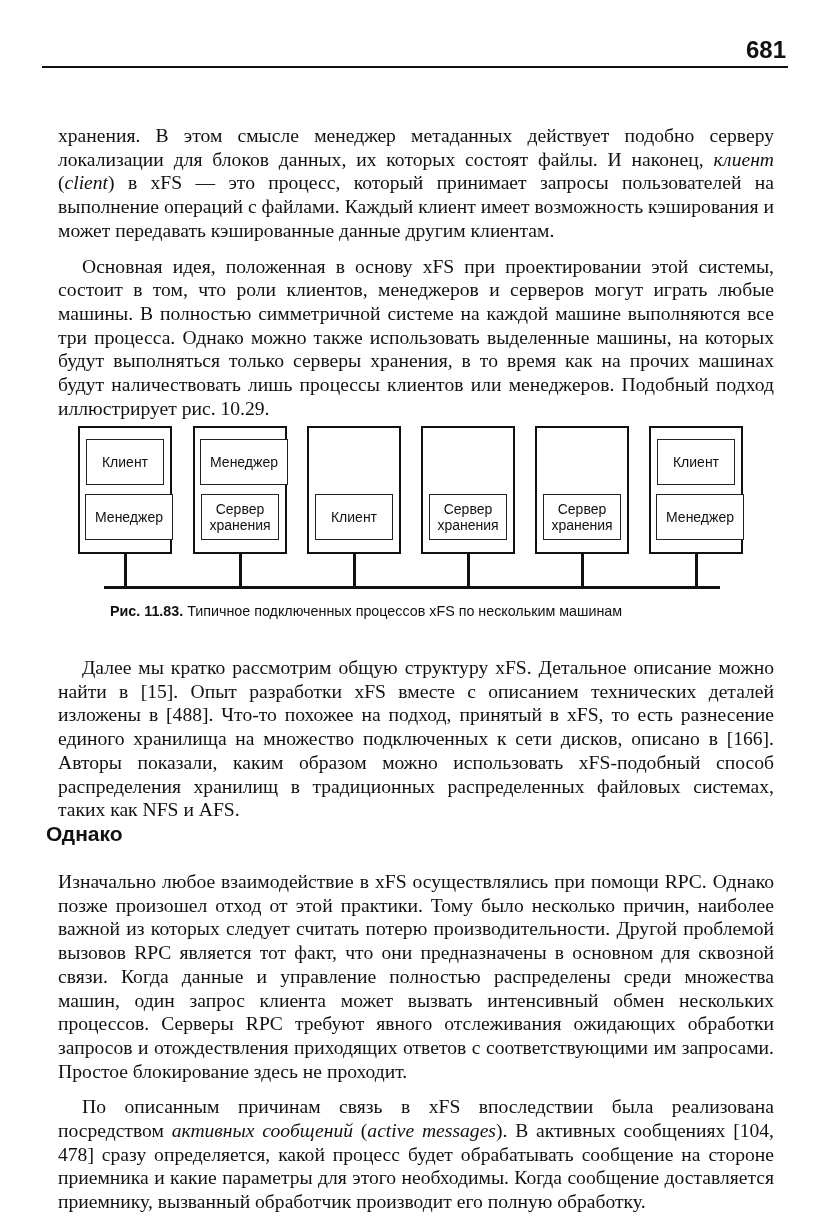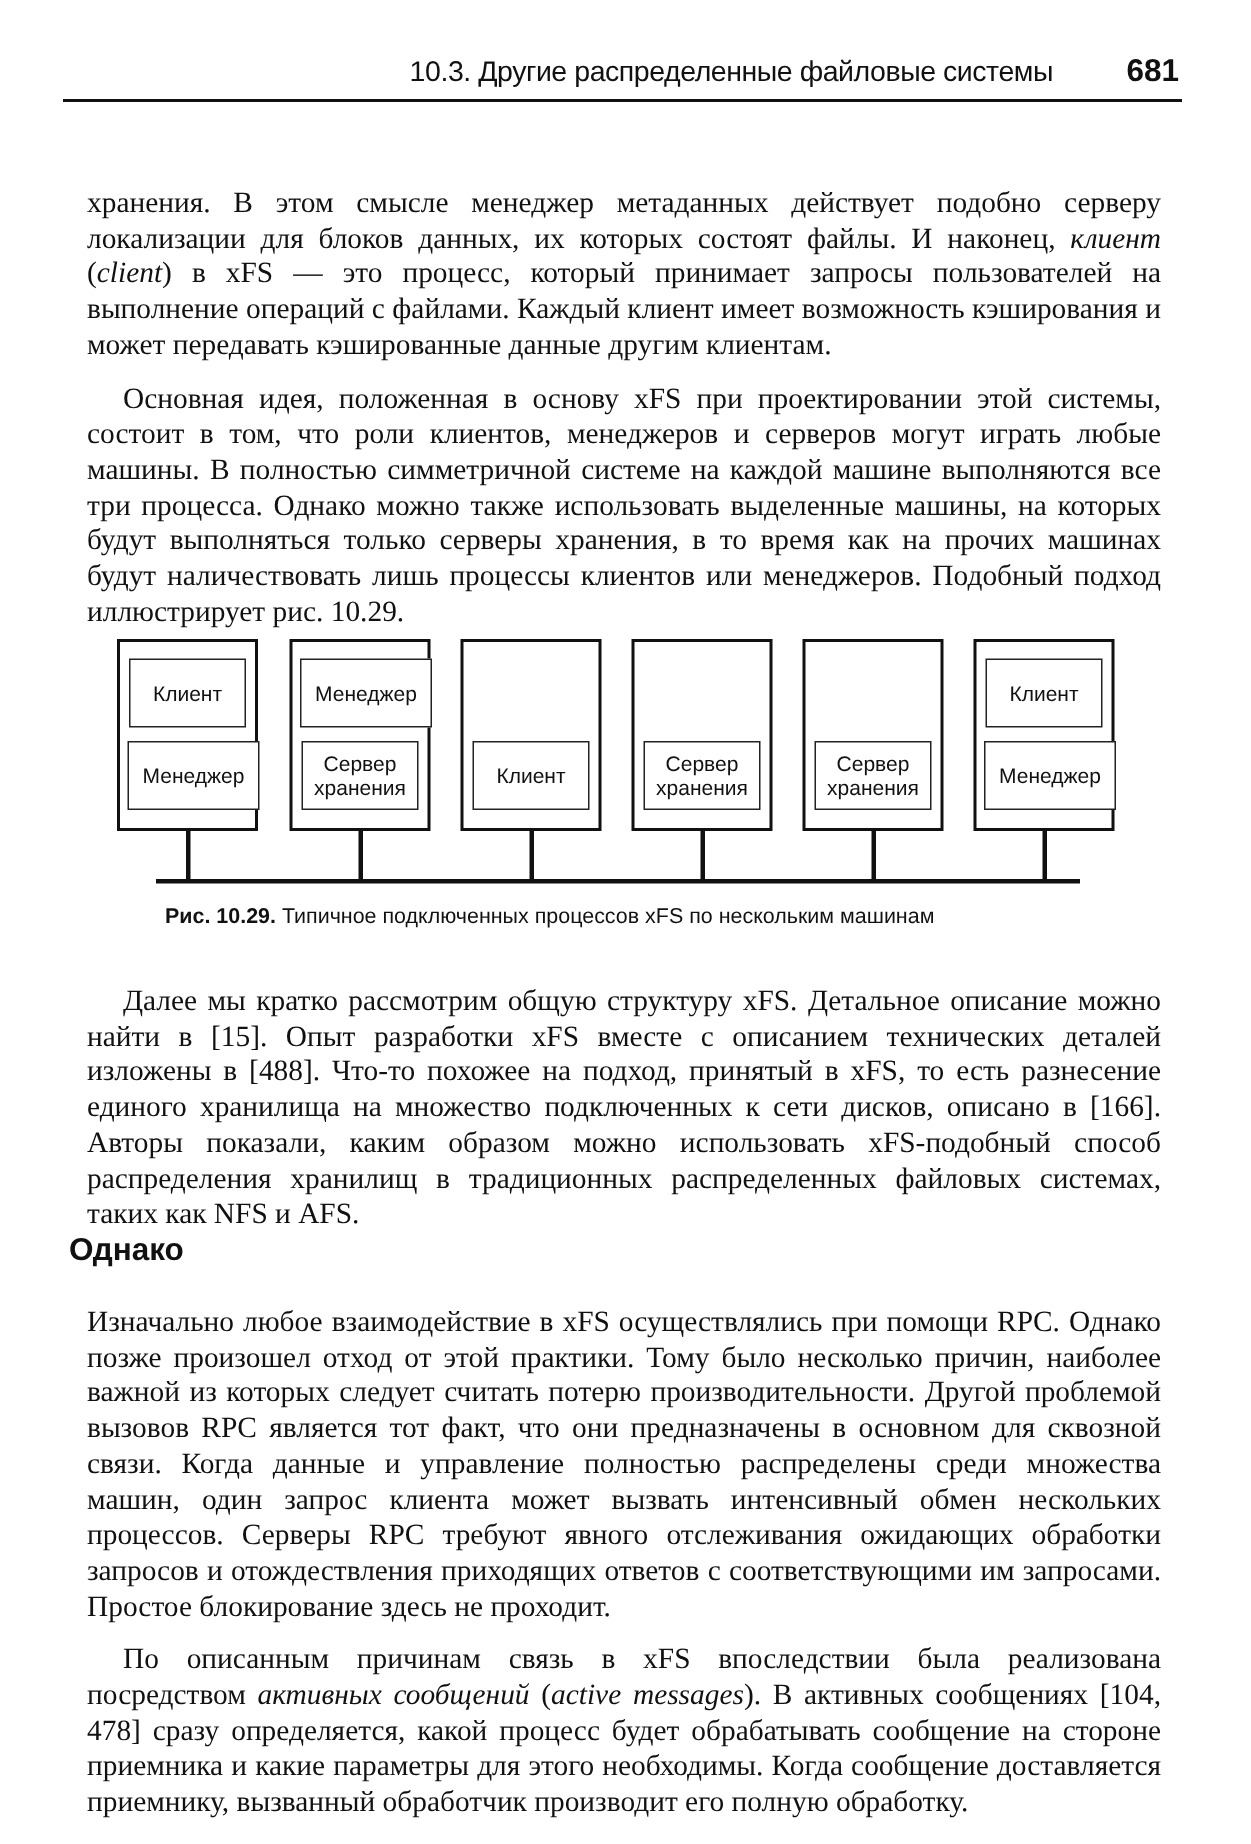--- a/index.html
+++ b/index.html
@@ -1,40 +1,39 @@
 <!DOCTYPE html>
 <html><head>
 <meta charset="utf-8">
 <style>
   html, body { margin:0; padding:0; background:#ffffff; }
   body { width:834px; height:1229px; position:relative; overflow:hidden; color:#111; }
   .header { position:absolute; left:42px; top:36px; width:746px; height:30px; border-bottom:2px solid #111; }
   .header-title { position:absolute; right:86px; top:2px; font-family:"Liberation Sans", sans-serif; font-size:19px; letter-spacing:-0.3px; }
-  .page-num { position:absolute; right:2px; top:0px; font-family:"Liberation Sans", sans-serif; font-weight:bold; font-size:21px; }
+  .page-num { position:absolute; right:2px; top:0px; font-family:"Liberation Sans", sans-serif; font-weight:bold; font-size:24px; }
   .text { position:absolute; left:46px; width:740px; font-family:"Liberation Serif", serif; font-size:19.6px; line-height:23.7px; text-align:justify; }
   .text p { margin:12px; }
   .text p.indent { text-indent:24px; }
   .heading { position:absolute; left:46px; top:822px; font-family:"Liberation Sans", sans-serif; font-weight:bold; font-size:21px; }
   .figure { position:absolute; left:70px; top:420px; width:700px; height:180px; }
   .machine { position:absolute; top:6px; width:94px; height:128px; border:2px solid #111; box-sizing:border-box; }
   .proc { position:absolute; left:6px; width:78px; border:1.5px solid #222; box-sizing:border-box; display:flex; align-items:center; justify-content:center; text-align:center; font-family:"Liberation Sans", sans-serif; font-size:14px; line-height:16px; background:#fff; }
   .proc.top { top:11px; height:46px; }
   .proc.bottom { top:66px; height:46px; }
   .proc.wide { left:5px; width:88px; }
   .stem { position:absolute; top:134px; width:3px; height:34px; background:#111; }
   .bus { position:absolute; left:34px; top:166px; width:616px; height:3px; background:#111; }
   .caption { position:absolute; left:110px; top:603px; font-family:"Liberation Sans", sans-serif; font-size:14.3px; }
   .caption b { font-weight:bold; }
   em { font-style:italic; }
 </style>
 </head>
 <body>
 
 <div class="header">
-  <span class="header-title">10.3. Другие распределенные файловые системы</span>
   <span class="page-num">681</span>
 </div>
 
 <div class="text" id="block-top" style="top:112px;">
     <p><span>хранения. В этом смысле менеджер метаданных действует подобно серверу локализации для блоков данных, их которых состоят файлы. И наконец, </span><em>клиент</em><span> (</span><em>client</em><span>) в xFS — это процесс, который принимает запросы пользователей на выполнение операций с файлами. Каждый клиент имеет возможность кэширования и может передавать кэшированные данные другим клиентам.</span></p>
     <p class="indent"><span>Основная идея, положенная в основу xFS при проектировании этой системы, состоит в том, что роли клиентов, менеджеров и серверов могут играть любые машины. В полностью симметричной системе на каждой машине выполняются все три процесса. Однако можно также использовать выделенные машины, на которых будут выполняться только серверы хранения, в то время как на прочих машинах будут наличествовать лишь процессы клиентов или менеджеров. Подобный подход иллюстрирует рис. 10.29.</span></p>
   </div>
 
 <div class="figure">
   <div id="machines">
@@ -61,21 +60,21 @@
       </div>
       <div class="stem" style="left: 511px;"></div>
       <div class="machine" style="left: 579px;">
         <div class="proc top">Клиент</div>
         <div class="proc bottom wide">Менеджер</div>
       </div>
       <div class="stem" style="left: 625px;"></div>
     </div>
   <div class="bus"></div>
 </div>
-<div class="caption"><b>Рис. 10.29.</b><span> Типичное подключенных процессов xFS по нескольким машинам</span></div>
+<div class="caption"><b>Рис. 11.83.</b><span> Типичное подключенных процессов xFS по нескольким машинам</span></div>
 
 <div class="text" id="block-mid" style="top:644px;">
     <p class="indent"><span>Далее мы кратко рассмотрим общую структуру xFS. Детальное описание можно найти в [15]. Опыт разработки xFS вместе с описанием технических деталей изложены в [488]. Что-то похожее на подход, принятый в xFS, то есть разнесение единого хранилища на множество подключенных к сети дисков, описано в [166]. Авторы показали, каким образом можно использовать xFS-подобный способ распределения хранилищ в традиционных распределенных файловых системах, таких как NFS и AFS.</span></p>
   </div>
 
 <div class="heading">Однако</div>
 
 <div class="text" id="block-bottom" style="top:858px;">
     <p><span>Изначально любое взаимодействие в xFS осуществлялись при помощи RPC. Однако позже произошел отход от этой практики. Тому было несколько причин, наиболее важной из которых следует считать потерю производительности. Другой проблемой вызовов RPC является тот факт, что они предназначены в основном для сквозной связи. Когда данные и управление полностью распределены среди множества машин, один запрос клиента может вызвать интенсивный обмен нескольких процессов. Серверы RPC требуют явного отслеживания ожидающих обработки запросов и отождествления приходящих ответов с соответствующими им запросами. Простое блокирование здесь не проходит.</span></p>
     <p class="indent"><span>По описанным причинам связь в xFS впоследствии была реализована посредством </span><em>активных сообщений</em><span> (</span><em>active messages</em><span>). В активных сообщениях [104, 478] сразу определяется, какой процесс будет обрабатывать сообщение на стороне приемника и какие параметры для этого необходимы. Когда сообщение доставляется приемнику, вызванный обработчик производит его полную обработку.</span></p>

